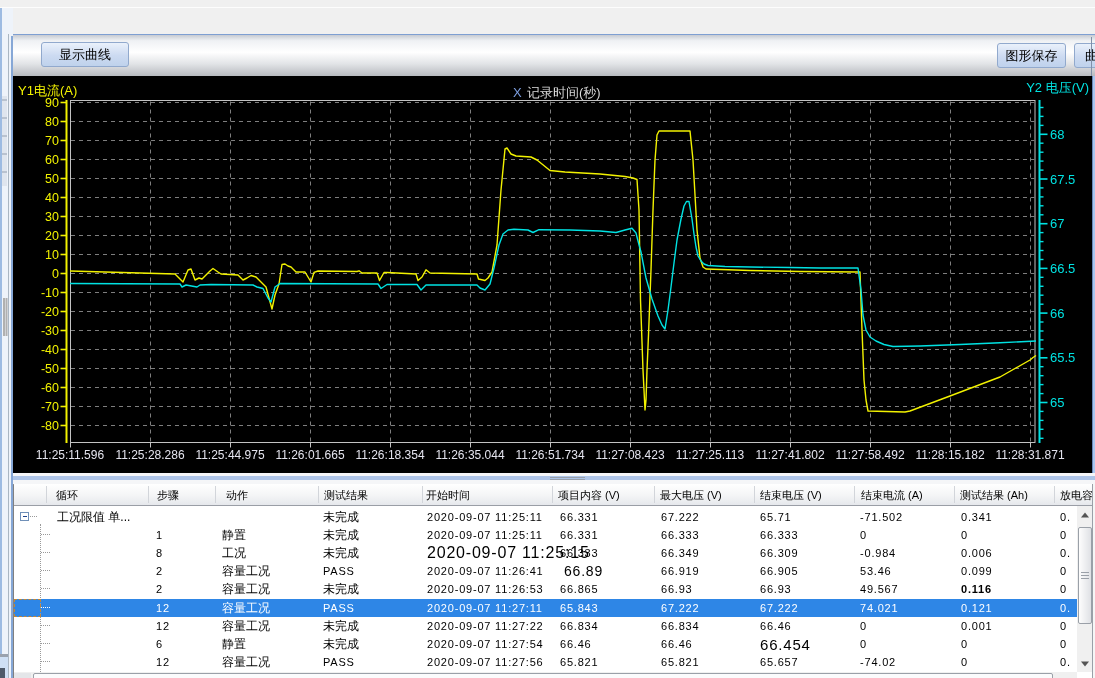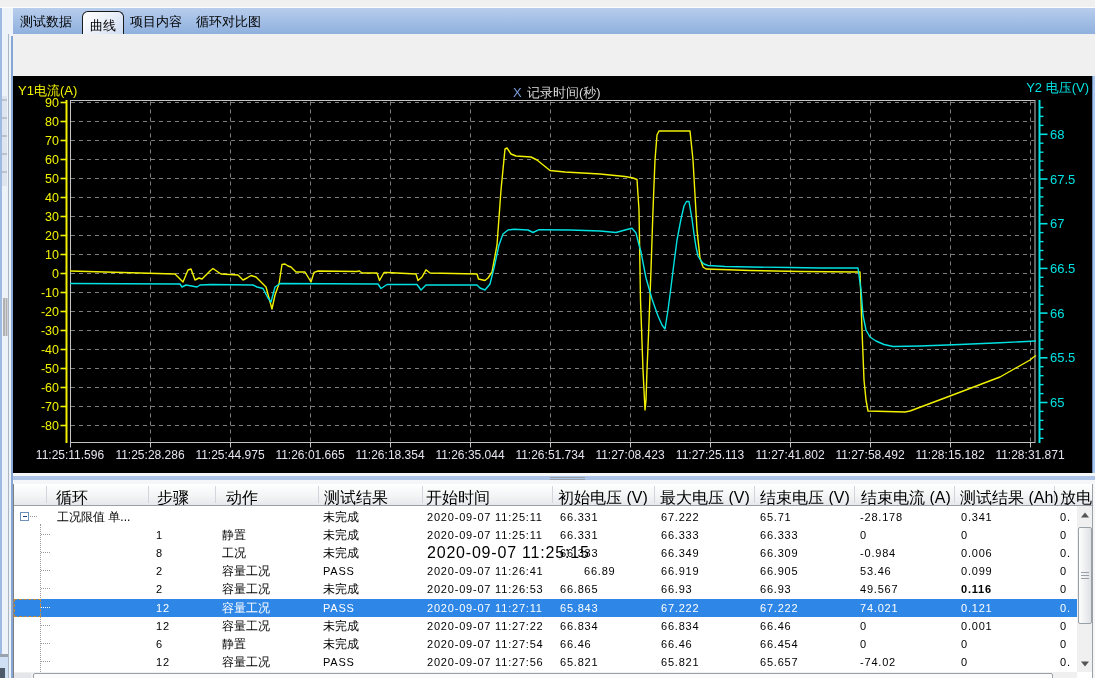--- a/index.html
+++ b/index.html
@@ -41,21 +41,21 @@
 #rb-chart{left:1092px;top:76px;width:3px;height:397px;background:#a9c7ef;border-left:1px solid #6888b8;}
 #rb-table{left:1092px;top:484px;width:3px;height:194px;background:#f6f6f6;border-left:1px solid #9aa0a8;}
 
 #split{left:13px;top:473px;width:1082px;height:11px;background:#f5f6f8;}
 #split .blue{position:absolute;left:0;top:3px;width:100%;height:3.5px;background:#aec5e8;}
 #split .g{position:absolute;left:537px;top:3.6px;width:35px;height:1.2px;background:#98a0ac;box-shadow:0 2px 0 #98a0ac;}
 
 #table{left:13px;top:484px;width:1079px;height:194px;background:#fff;border-left:1px solid #808080;border-top:1px solid #9a9a9a;}
 #thead{position:absolute;left:14px;top:484px;width:1078px;height:22px;overflow:hidden;
  background:linear-gradient(#ffffff,#f4f5f6 55%,#e6e8ec);border-bottom:1px solid #9a9ea6;}
-#thead .hc{position:absolute;top:4px;font-size:16px;color:#000;white-space:pre;}
+#thead .hc{position:absolute;top:4px;font-size:11px;color:#000;white-space:pre;}
 #thead i{position:absolute;top:2px;width:1px;height:17px;background:#d2d5da;}
 .row{position:absolute;left:14px;width:1063px;height:18.1px;color:#000;}
 .row span{position:absolute;top:50%;transform:translateY(-50%);white-space:pre;}
 .row.sel{background:#2e86e6;color:#fff;}
 .vdots{position:absolute;width:0;border-left:1px dotted #9a9a9a;}
 .hdots{position:absolute;height:0;border-top:1px dotted #9a9a9a;}
 #expbox{position:absolute;left:20px;top:512px;width:9px;height:9px;background:#fff;border:1px solid #7090b8;}
 #expbox i{position:absolute;left:1.5px;top:3px;width:4px;height:1px;background:#20448c;}
 #expdots{position:absolute;left:30px;top:516px;width:7px;height:0;border-top:1px dotted #9a9a9a;}
 #focus{position:absolute;left:13.5px;top:598.5px;width:27.5px;height:18.1px;border:1px dashed #c1873a;}
@@ -66,27 +66,25 @@
 #vthumb{position:absolute;left:0.5px;top:21px;width:14px;height:97px;border:1px solid #9aa0a8;border-radius:2px;
  background:linear-gradient(90deg,#fdfdfd,#dfe1e5);}
 #vthumb i{position:absolute;left:2.5px;top:44px;width:8px;height:1.2px;background:#9aa0a8;box-shadow:0 3px 0 #9aa0a8,0 6px 0 #9aa0a8;}
 #hsb{position:absolute;left:14px;top:672px;width:1063px;height:6px;background:#f0f0f0;}
 #hbtn{position:absolute;left:0;top:0.5px;width:17px;height:14px;background:#e4e6e9;}
 #hthumb{position:absolute;left:19px;top:0.5px;width:1020px;height:14px;border:1px solid #9aa0a8;border-radius:2px;background:#fbfbfc;}
 </style></head>
 <body>
 <div id="stage">
 <div class="abs" id="topstrip"></div>
-<div class="abs" id="tabbar">
-  <span class="tab" style="left:10px;">测试数据</span>
-  <div id="tabcur">
-        <span>曲线</span>
-      </div>
-  <span class="tab" style="left:120px;">项目内容</span>
-  <span class="tab" style="left:186px;">循环对比图</span>
+<div class="abs" id="toolbar">
+  <div class="btn" id="btn1">显示曲线</div>
+  <div class="btn" id="btn2">图形保存</div>
+  <div class="btn" id="btn3">曲线</div>
+  <div id="tbedge"></div>
 </div>
 <div class="abs" id="chart"></div>
 <div class="abs" id="rb-chart"></div>
 <div class="abs" id="split">
       <div class="blue"></div>
       <div class="g"></div>
     </div>
 <div class="abs" id="table"></div>
 <div class="abs" id="rb-table"></div>
 <div id="thead">
@@ -99,35 +97,35 @@
       <i style="left:640px;"></i>
       <i style="left:740px;"></i>
       <i style="left:840px;"></i>
       <i style="left:940px;"></i>
       <i style="left:1040px;"></i>
       <span style="left:42px;" class="hc">循环</span>
       <span style="left:143px;" class="hc">步骤</span>
       <span style="left:212px;" class="hc">动作</span>
       <span style="left:310px;" class="hc">测试结果</span>
       <span style="left:412px;" class="hc">开始时间</span>
-      <span style="left:544px;" class="hc">初始电压 (V)</span>
+      <span style="left:544px;" class="hc">项目内容 (V)</span>
       <span style="left:646px;" class="hc">最大电压 (V)</span>
       <span style="left:746px;" class="hc">结束电压 (V)</span>
       <span style="left:847px;" class="hc">结束电流 (A)</span>
       <span style="left:946px;" class="hc">测试结果 (Ah)</span>
       <span style="left:1046px;" class="hc">放电容</span>
     </div>
 <div class="row" style="top:508.0px;">
       <span style="left:43px;font-size:12px;">工况限值 单...</span>
       <span style="left:309px;font-size:12px;">未完成</span>
       <span style="left:413px;font-size:11px;letter-spacing:0.8px;">2020-09-07 11:25:11</span>
       <span style="left:546px;font-size:11px;letter-spacing:0.8px;">66.331</span>
       <span style="left:647px;font-size:11px;letter-spacing:0.8px;">67.222</span>
       <span style="left:746px;font-size:11px;letter-spacing:0.8px;">65.71</span>
-      <span style="left:846px;font-size:11px;letter-spacing:0.8px;">-28.178</span>
+      <span style="left:846px;font-size:11px;letter-spacing:0.8px;">-71.502</span>
       <span style="left:947px;font-size:11px;letter-spacing:0.8px;">0.341</span>
       <span style="left:1046px;font-size:11px;letter-spacing:0.8px;">0.</span>
     </div>
 <div class="row" style="top:526.1px;">
       <span style="left:142px;font-size:11px;letter-spacing:0.8px;">1</span>
       <span style="left:208px;font-size:12px;">静置</span>
       <span style="left:309px;font-size:12px;">未完成</span>
       <span style="left:413px;font-size:11px;letter-spacing:0.8px;">2020-09-07 11:25:11</span>
       <span style="left:546px;font-size:11px;letter-spacing:0.8px;">66.331</span>
       <span style="left:647px;font-size:11px;letter-spacing:0.8px;">66.333</span>
@@ -146,21 +144,21 @@
       <span style="left:746px;font-size:11px;letter-spacing:0.8px;">66.309</span>
       <span style="left:846px;font-size:11px;letter-spacing:0.8px;">-0.984</span>
       <span style="left:947px;font-size:11px;letter-spacing:0.8px;">0.006</span>
       <span style="left:1046px;font-size:11px;letter-spacing:0.8px;">0.</span>
     </div>
 <div class="row" style="top:562.3px;">
       <span style="left:142px;font-size:11px;letter-spacing:0.8px;">2</span>
       <span style="left:208px;font-size:12px;">容量工况</span>
       <span style="left:309px;font-size:11px;letter-spacing:0.8px;">PASS</span>
       <span style="left:413px;font-size:11px;letter-spacing:0.8px;">2020-09-07 11:26:41</span>
-      <span style="left:570px;font-size:11px;letter-spacing:0.8px;">66.89</span>
+      <span style="left:550px;font-size:14px;letter-spacing:0.8px;">66.89</span>
       <span style="left:647px;font-size:11px;letter-spacing:0.8px;">66.919</span>
       <span style="left:746px;font-size:11px;letter-spacing:0.8px;">66.905</span>
       <span style="left:846px;font-size:11px;letter-spacing:0.8px;">53.46</span>
       <span style="left:947px;font-size:11px;letter-spacing:0.8px;">0.099</span>
       <span style="left:1046px;font-size:11px;letter-spacing:0.8px;">0</span>
     </div>
 <div class="row" style="top:580.4px;">
       <span style="left:142px;font-size:11px;letter-spacing:0.8px;">2</span>
       <span style="left:208px;font-size:12px;">容量工况</span>
       <span style="left:309px;font-size:12px;">未完成</span>
@@ -196,21 +194,21 @@
       <span style="left:947px;font-size:11px;letter-spacing:0.8px;">0.001</span>
       <span style="left:1046px;font-size:11px;letter-spacing:0.8px;">0</span>
     </div>
 <div class="row" style="top:634.7px;">
       <span style="left:142px;font-size:11px;letter-spacing:0.8px;">6</span>
       <span style="left:208px;font-size:12px;">静置</span>
       <span style="left:309px;font-size:12px;">未完成</span>
       <span style="left:413px;font-size:11px;letter-spacing:0.8px;">2020-09-07 11:27:54</span>
       <span style="left:546px;font-size:11px;letter-spacing:0.8px;">66.46</span>
       <span style="left:647px;font-size:11px;letter-spacing:0.8px;">66.46</span>
-      <span style="left:746px;font-size:11px;letter-spacing:0.8px;">66.454</span>
+      <span style="left:746px;font-size:15px;letter-spacing:0.8px;">66.454</span>
       <span style="left:846px;font-size:11px;letter-spacing:0.8px;">0</span>
       <span style="left:947px;font-size:11px;letter-spacing:0.8px;">0</span>
       <span style="left:1046px;font-size:11px;letter-spacing:0.8px;">0</span>
     </div>
 <div class="row" style="top:652.8px;">
       <span style="left:142px;font-size:11px;letter-spacing:0.8px;">12</span>
       <span style="left:208px;font-size:12px;">容量工况</span>
       <span style="left:309px;font-size:11px;letter-spacing:0.8px;">PASS</span>
       <span style="left:413px;font-size:11px;letter-spacing:0.8px;">2020-09-07 11:27:56</span>
       <span style="left:546px;font-size:11px;letter-spacing:0.8px;">65.821</span>

